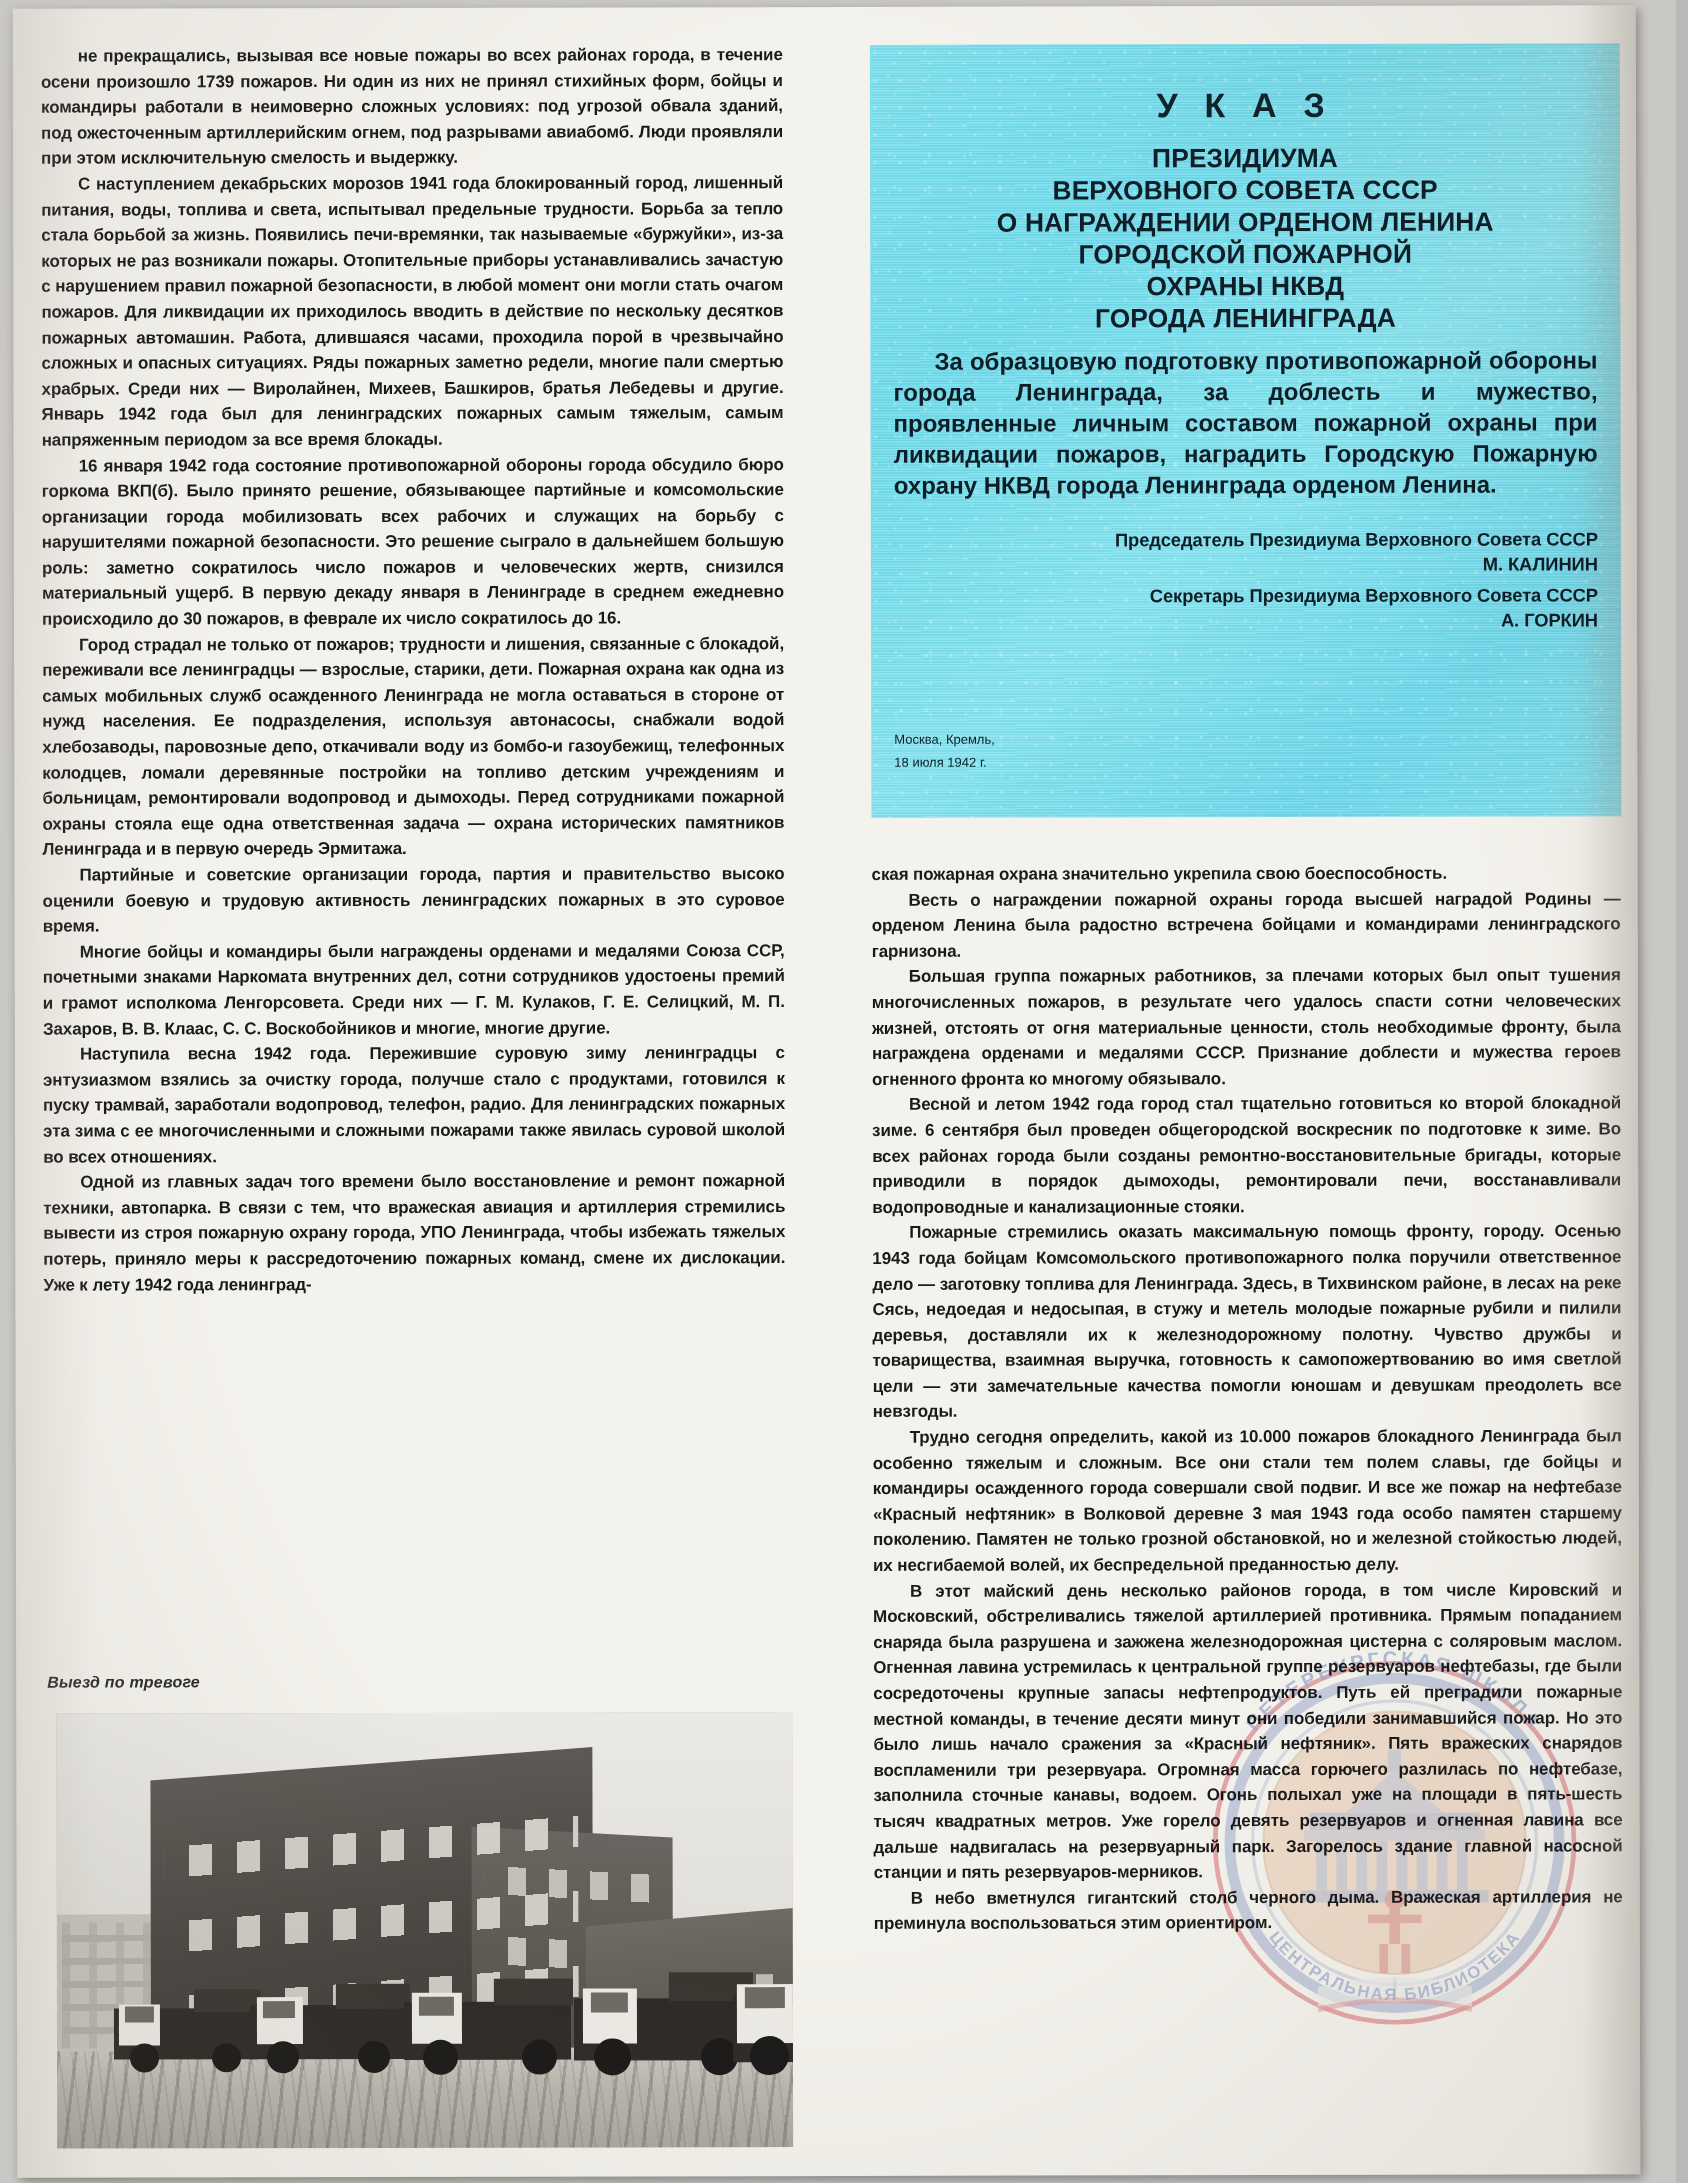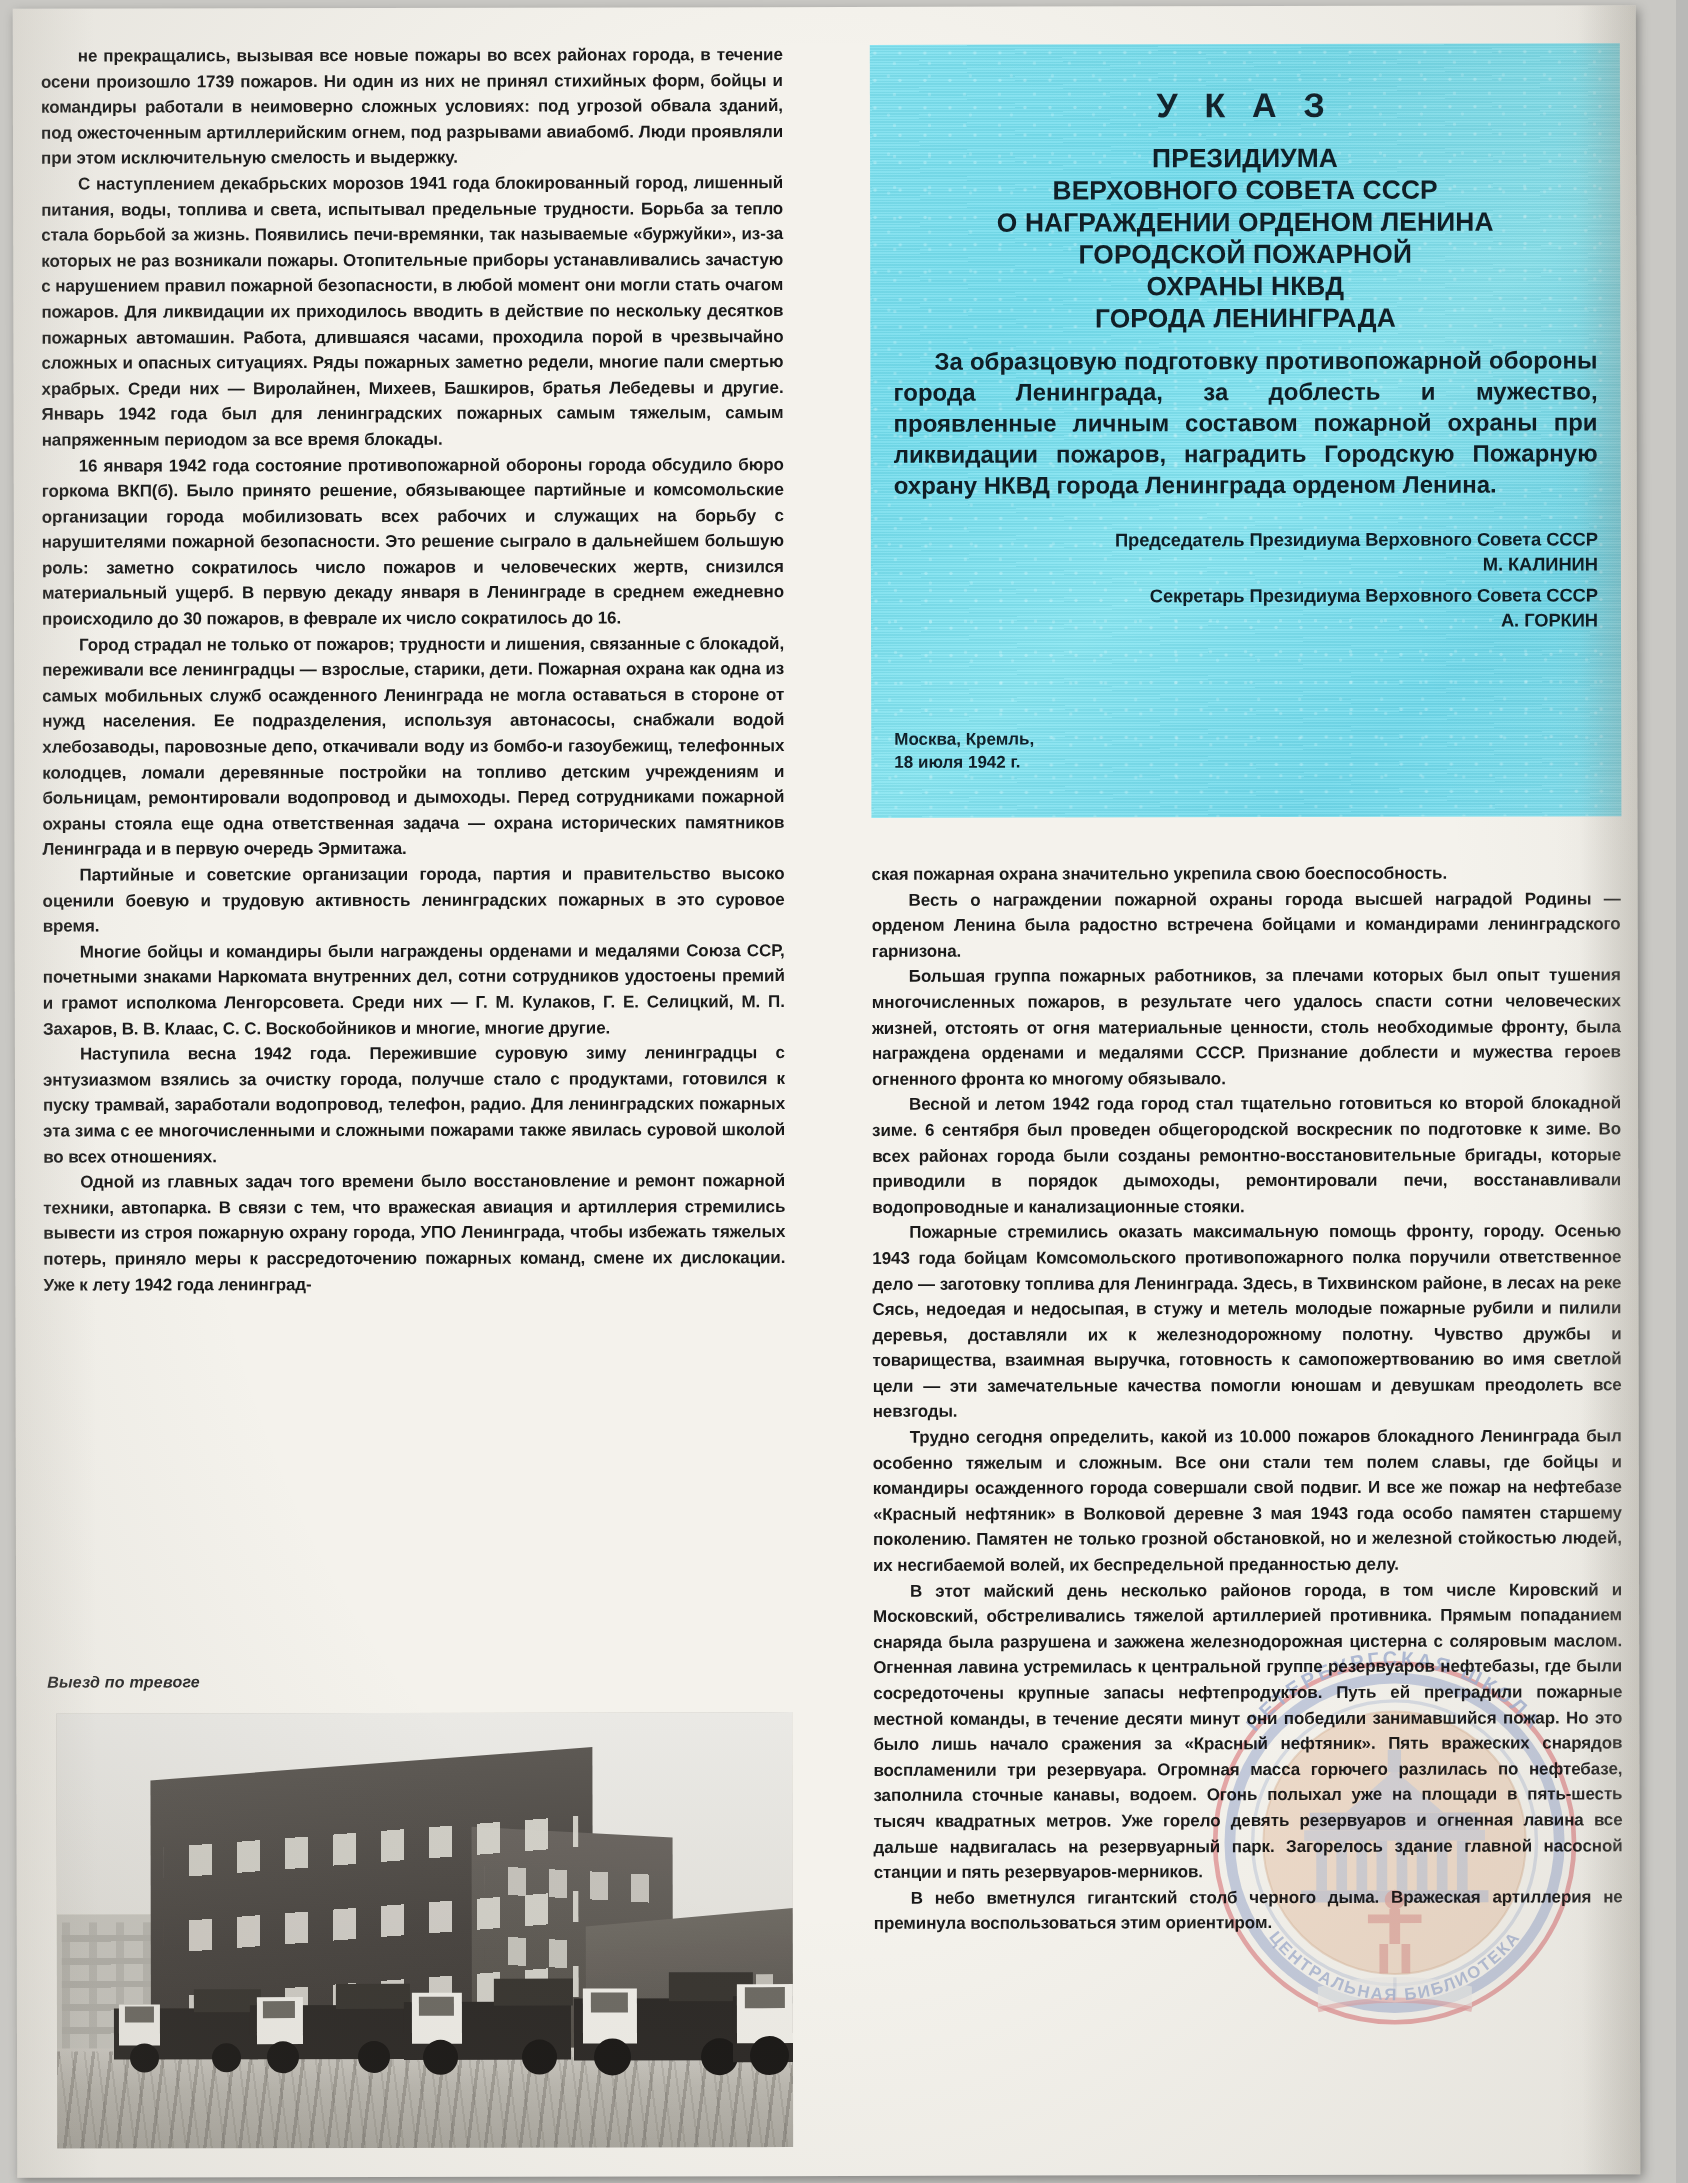--- a/index.html
+++ b/index.html
@@ -107,21 +107,21 @@
     font-size:18.4px;
     line-height:25.4px;
     font-weight:700;
     color:#0f1e26;
     letter-spacing:-0.1px;
   }
   #d-sigwrap{margin-top:27px;}
   .d-sig.name{margin-bottom:5.4px;}
   #d-place{
     position:absolute;left:23px;bottom:44px;z-index:2;
-    font-size:17px;line-height:23px;font-weight:700;color:#10202a;
+    font-size:13px;line-height:23px;font-weight:400;color:#10202a;
   }
 
   
   #photo-caption{
     position:absolute;left:31px;top:1665px;
     font-size:16px;font-style:italic;font-weight:600;
     color:#2c2c2c;letter-spacing:0.2px;
   }
   #photo{
     position:absolute;left:40px;top:1705px;

